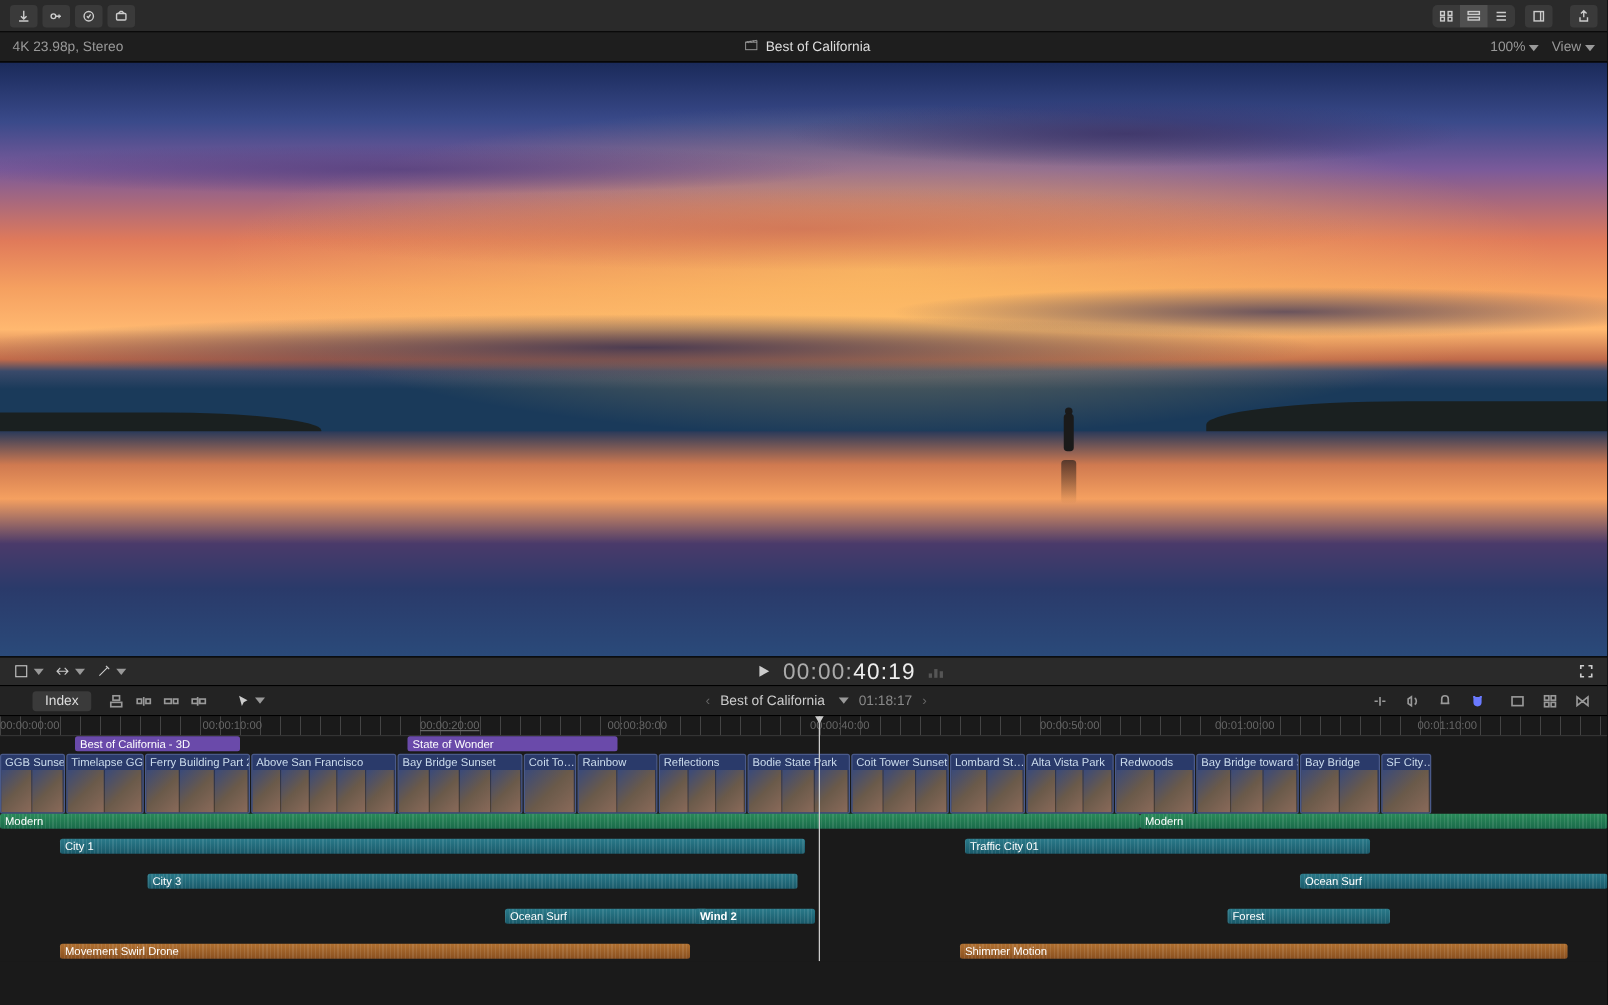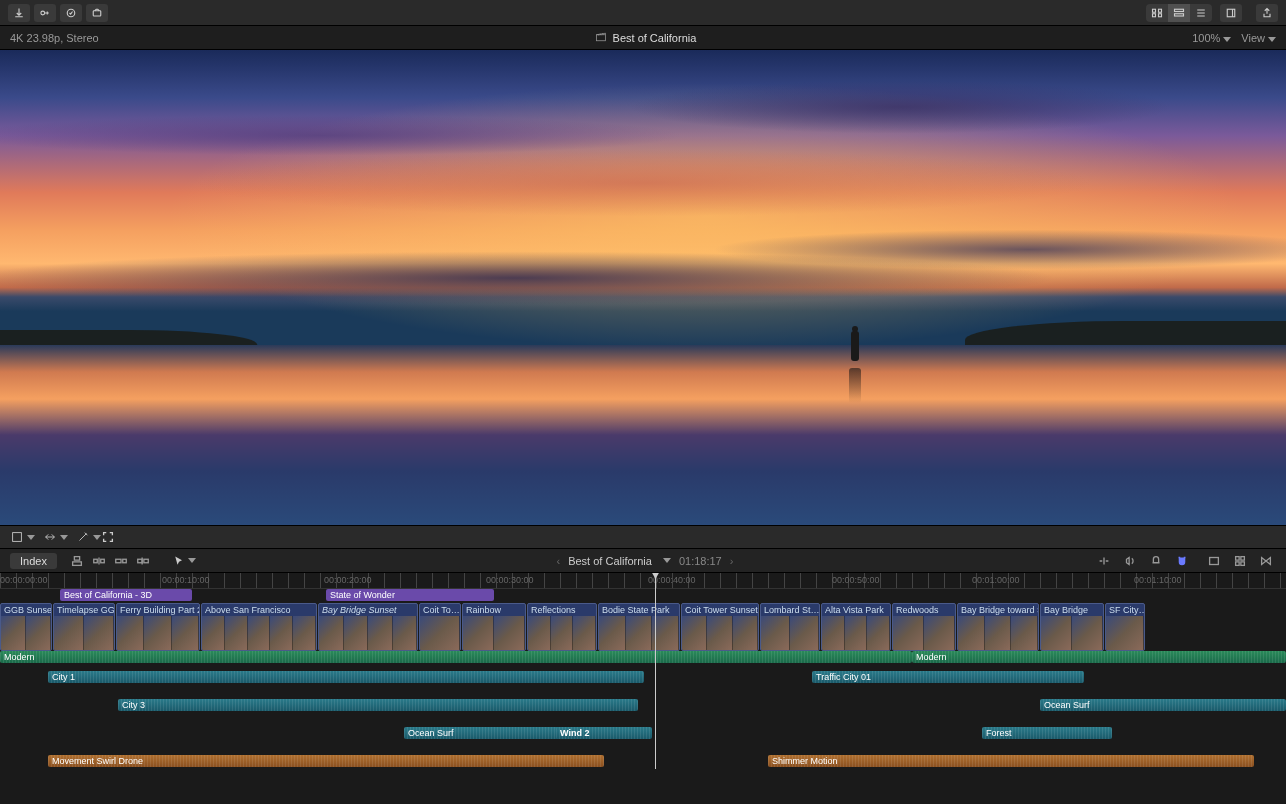--- a/index.html
+++ b/index.html
@@ -35,21 +35,21 @@
 .reflection { position:absolute; left:66%; top:67%; width:12px; height:35px; background:linear-gradient(180deg,rgba(20,20,20,0.6),transparent); border-radius:3px;}
 .playbar { height:24px; background:#2a2a2a; display:flex; align-items:center; padding:0 10px; border-top:1px solid #000; border-bottom:1px solid #000;}
 .playbar .left { display:flex; gap:8px;}
 .playbar .center { flex:1; display:flex; justify-content:center; align-items:center; gap:8px;}
 .timecode { font-family:"Menlo",monospace; color:#aaa; font-size:18px; letter-spacing:1px;}
 .timecode .big { color:#eee;}
 .pbtn { cursor:pointer; display:flex; align-items:center;}
 .secondbar { height:24px; background:#232323; display:flex; align-items:center; padding:0 10px; gap:10px; border-bottom:1px solid #000;}
 .secondbar .center { flex:1; display:flex; justify-content:center; align-items:center; gap:8px; color:#ccc;}
 .secondbar .right { display:flex; gap:6px;}
-.index-btn { padding:2px 10px; background:#3a3a3a; border-radius:3px; cursor:pointer; color:#ddd;}
+.index-btn { padding:2px 10px; background:#3a3a3a; border-radius:3px; cursor:pointer; color:#ddd;margin-left:16px;}
 .ibtn { width:20px; height:16px; display:flex; align-items:center; justify-content:center; cursor:pointer; color:#999;}
 .ibtn svg { width:14px; height:14px; stroke:#999; fill:none; stroke-width:1.5;}
 .ibtn.on svg { stroke:#6a7aff; fill:#6a7aff;}
 .timeline { flex:1; background:#1a1a1a; position:relative; overflow:hidden;}
 .ruler { height:16px; background:#1a1a1a; position:relative; border-bottom:1px solid #333; color:#666; font-size:9px; font-family:Menlo,monospace;}
 .ruler span { position:absolute; top:2px;}
 .ruler::before {content:'';position:absolute;inset:0;background:repeating-linear-gradient(90deg,#444 0,#444 1px,transparent 1px,transparent 16px);}
 .tracks { position:relative;}
 .marker-row { height:14px; position:relative;}
 .marker { position:absolute; height:12px; background:#6a4aaa; border-radius:2px; color:#fff; font-size:9px; padding:0 4px; line-height:12px; overflow:hidden; white-space:nowrap;}
@@ -169,20 +169,35 @@
         </svg>
         <span class="chev"></span>
       </span>
     <span class="pbtn">
         <svg width="14" height="14" viewBox="0 0 16 16" stroke="#ccc" fill="none">
           <path d="M4 12L12 4M10 3l3 3"></path>
         </svg>
         <span class="chev"></span>
       </span>
   </div>
+  <div class="center">
+    <span class="pbtn">
+        <svg width="14" height="14" viewBox="0 0 16 16" fill="#ccc">
+          <path d="M4 3v10l9-5z"></path>
+        </svg>
+      </span>
+    <span class="timecode"><span>00:00:</span><span class="big">40:19</span></span>
+    <span class="pbtn">
+        <svg width="18" height="14" viewBox="0 0 20 16" fill="#555">
+          <rect x="2" y="10" width="3" height="4"></rect>
+          <rect x="7" y="6" width="3" height="8"></rect>
+          <rect x="12" y="8" width="3" height="6"></rect>
+        </svg>
+      </span>
+  </div>
   <span class="pbtn">
       <svg width="14" height="14" viewBox="0 0 16 16" stroke="#ccc" fill="none" stroke-width="1.5">
         <path d="M3 6V3h3M13 6V3h-3M3 10v3h3M13 10v3h-3"></path>
       </svg>
     </span>
 </div>
 
 <div class="secondbar">
   <div class="index-btn">Index</div>
   <div style="display:flex;gap:2px">
@@ -265,21 +280,21 @@
           <path d="M3 4v8l5-4zM13 4v8l-5-4z"></path>
         </svg>
       </div>
   </div>
 </div>
 
 <div class="timeline">
   <div class="ruler" id="ruler">
       <span style="left: 0px;">00:00:00:00</span>
       <span style="left: 162px;">00:00:10:00</span>
-      <span style="left: 324px;">00:00:20:00</span>
+      <span style="left: 336px; text-decoration: underline;">00:00:20:00</span>
       <span style="left: 486px;">00:00:30:00</span>
       <span style="left: 648px;">00:00:40:00</span>
       <span style="left: 832px;">00:00:50:00</span>
       <span style="left: 972px;">00:01:00:00</span>
       <span style="left: 1134px;">00:01:10:00</span>
     </div>
   <div class="playhead"></div>
   <div class="tracks">
     <div class="marker-row" id="markers">
         <div class="marker" style="left: 60px; width: 132px;">Best of California - 3D</div>
@@ -311,21 +326,21 @@
         <div class="clip" style="width: 116px;">
           <div class="label">Above San Francisco</div>
           <div class="thumbs">
             <div></div>
             <div></div>
             <div></div>
             <div></div>
             <div></div>
           </div>
         </div>
-        <div class="clip" style="width: 100px; font-style: italic;">
+        <div class="clip" style="width: 100px;">
           <div class="label">Bay Bridge Sunset</div>
           <div class="thumbs">
             <div></div>
             <div></div>
             <div></div>
             <div></div>
           </div>
         </div>
         <div class="clip" style="width: 42px;">
           <div class="label">Coit To…</div>
@@ -408,32 +423,32 @@
           </div>
         </div>
       </div>
     <div class="audio-row" id="ag">
         <div class="aclip green" style="left: 0px; width: 912px;"><div class="wave"></div><span style="position: relative;">Modern</span></div>
         <div class="aclip green" style="left: 912px; width: 374px;"><div class="wave"></div><span style="position: relative;">Modern</span></div>
       </div>
     <div style="height:6px"></div>
     <div class="audio-row" id="at1">
         <div class="aclip teal" style="left: 48px; width: 596px;"><div class="wave"></div><span style="position: relative;">City 1</span></div>
-        <div class="aclip teal" style="left: 772px; width: 272px; margin-left: 40px;"><div class="wave"></div><span style="position: relative;">Traffic City 01</span></div>
+        <div class="aclip teal" style="left: 772px; width: 324px;"><div class="wave"></div><span style="position: relative;">Traffic City 01</span></div>
       </div>
     <div style="height:14px"></div>
     <div class="audio-row" id="at2">
         <div class="aclip teal" style="left: 118px; width: 520px;"><div class="wave"></div><span style="position: relative;">City 3</span></div>
         <div class="aclip teal" style="left: 1040px; width: 246px;"><div class="wave"></div><span style="position: relative;">Ocean Surf</span></div>
       </div>
     <div style="height:14px"></div>
     <div class="audio-row" id="at3">
         <div class="aclip teal" style="left: 404px; width: 162px;"><div class="wave"></div><span style="position: relative;">Ocean Surf</span></div>
         <div class="aclip teal" style="left: 556px; width: 96px; font-weight: bold;"><div class="wave"></div><span style="position: relative;">Wind 2</span></div>
         <div class="aclip teal" style="left: 982px; width: 130px;"><div class="wave"></div><span style="position: relative;">Forest</span></div>
       </div>
     <div style="height:14px"></div>
     <div class="audio-row" id="ao">
-        <div class="aclip orange" style="left: 48px; width: 556px;"><div class="wave"></div><span style="position: relative;">Movement Swirl Drone</span></div>
+        <div class="aclip orange" style="left: 48px; width: 504px;"><div class="wave"></div><span style="position: relative;">Movement Swirl Drone</span></div>
         <div class="aclip orange" style="left: 768px; width: 486px;"><div class="wave"></div><span style="position: relative;">Shimmer Motion</span></div>
       </div>
   </div>
 </div>
 
 </body></html>

